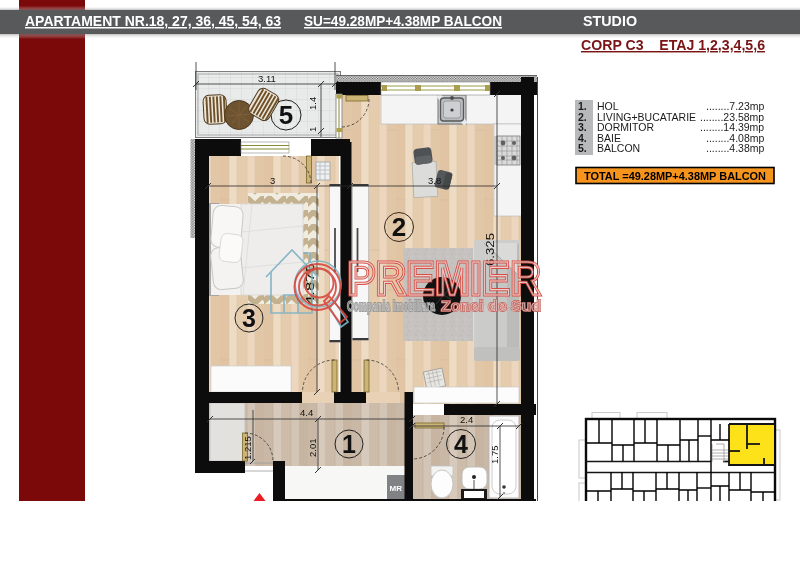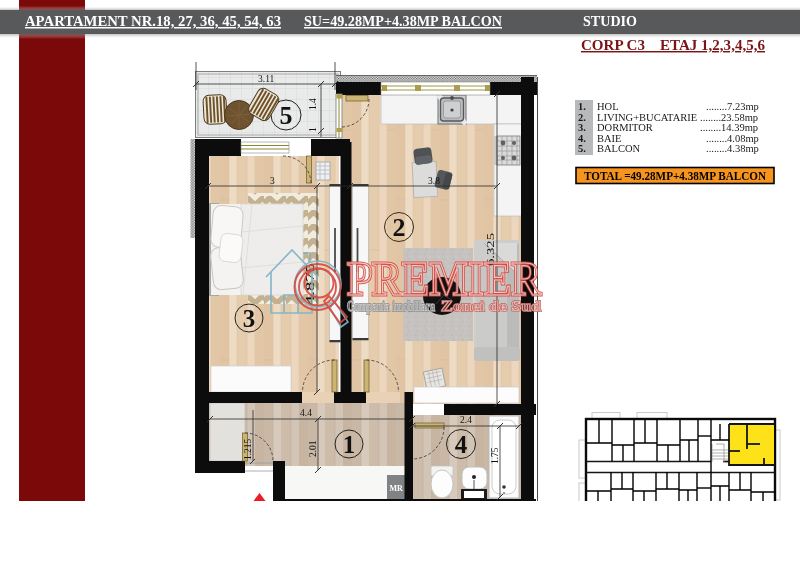--- a/index.html
+++ b/index.html
@@ -1,16 +1,16 @@
 <!DOCTYPE html>
 <html><head>
 <meta charset="utf-8">
 <style>
   html,body{margin:0;padding:0;background:#fff;}
-  #page{position:relative;width:800px;height:501px;overflow:hidden;font-family:Liberation Serif, serif;}
+  #page{position:relative;width:800px;height:501px;overflow:hidden;font-family:Liberation Sans, sans-serif;}
   svg{position:absolute;left:0;top:0;}
 </style>
 </head>
 <body>
 <div id="page">
 <svg width="800" height="566" viewBox="0 0 800 566">
 <defs>
   <pattern id="wood" width="44" height="160" patternUnits="userSpaceOnUse">
     <rect width="44" height="160" fill="#e9d3b8"></rect>
     <rect x="0" width="9" height="160" fill="#e1c4a3"></rect>

